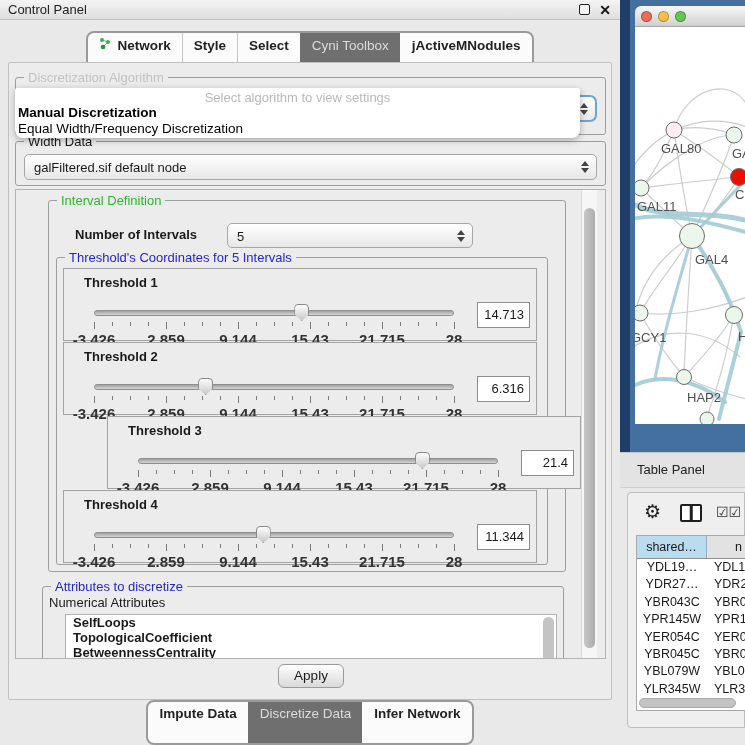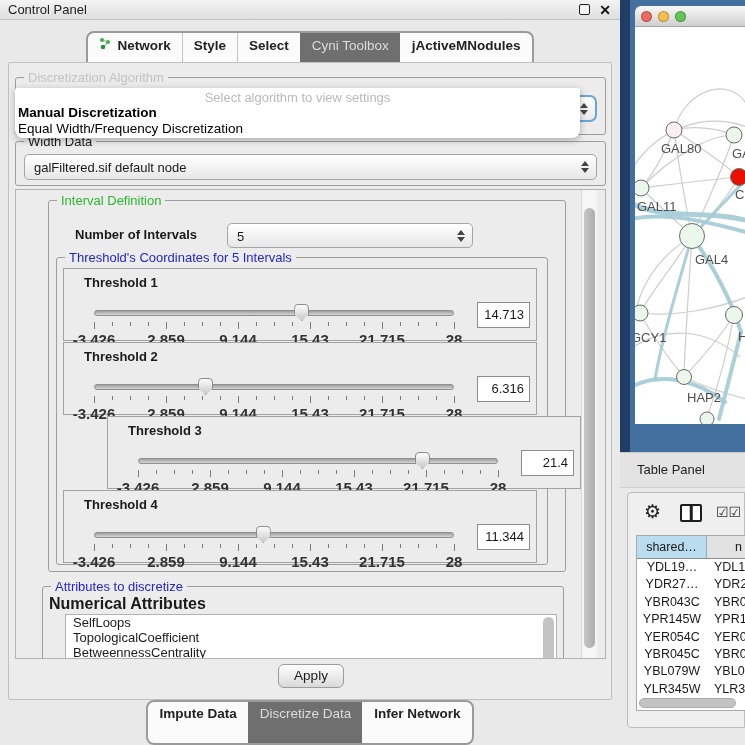--- a/index.html
+++ b/index.html
@@ -95,23 +95,23 @@
   .tick { position:absolute; top:0; width:1px; background:#7a7a7a; }
   .tick.minor { height:4px; }
   .tick.major { height:7px; }
   .scale { position:absolute; left:0; top:24px; width:100%; height:11px; }
   .scale span { position:absolute; transform:translateX(-50%); font-size:15px; font-weight:bold; color:#333; white-space:nowrap; }
   .val-box { position:absolute; right:6px; top:33px; width:53px; height:26px;
      background:#ffffff; border:1px solid #8c8c8c; font-size:13px; line-height:24px;
      text-align:right; padding-right:5px; }
 
   #attr-group { left:26px; top:396px; width:522px; height:90px; }
-  #attr-sub { position:absolute; left:6px; top:8px; font-size:16px; font-weight:bold; }
+  #attr-sub { position:absolute; left:6px; top:8px; font-size:13px; font-weight:normal; }
   #attr-list { position:absolute; left:22px; top:27px; width:492px; height:55px;
-     background:#ffffff; border:1px solid #b3b3b3; overflow:hidden; }
+     background:#ffffff; border:1px solid #b3b3b3; overflow:hidden;font-weight:bold; }
   .attr-item { font-size:13px; line-height:15px; padding-left:7px; white-space:nowrap; }
   #attr-thumb { position:absolute; right:2px; top:2px; width:11px; height:48px;
      background:#c4c4c4; border-radius:6px; }
 
   #apply-row { position:absolute; left:0; top:598px; width:604px; height:38px; }
   #apply-btn { position:absolute; left:50%; top:3px; transform:translateX(-50%);
      width:66px; height:24px; border:1px solid #9b9b9b; border-radius:6px;
      background:linear-gradient(#fefefe,#d9d9d9); font-size:13.5px; text-align:center; line-height:22px; }
 
   

